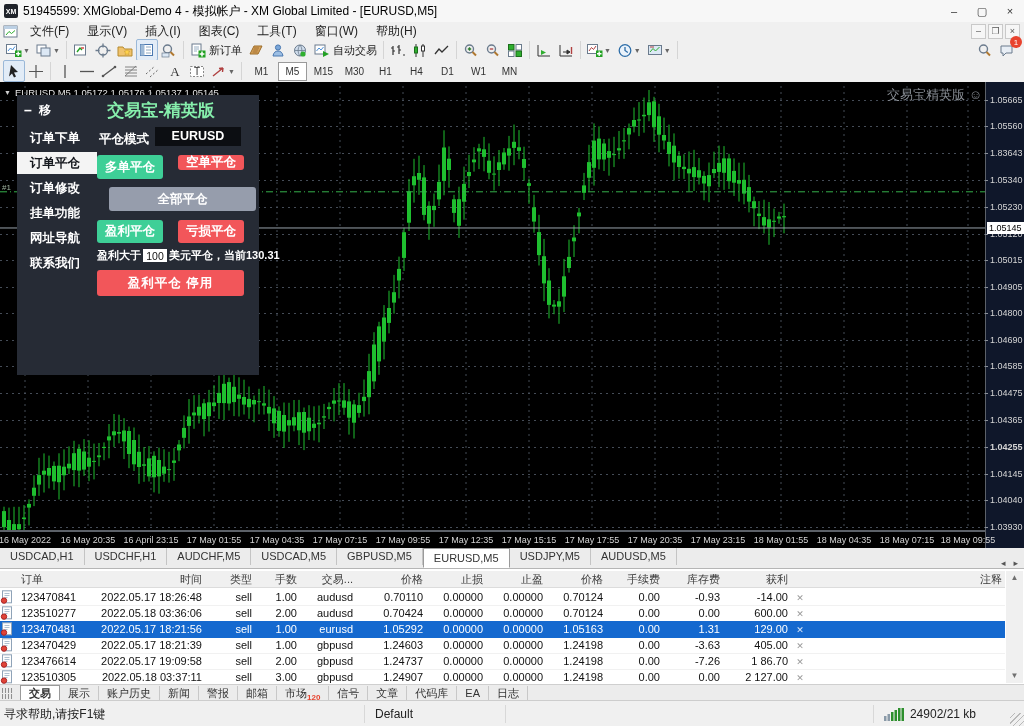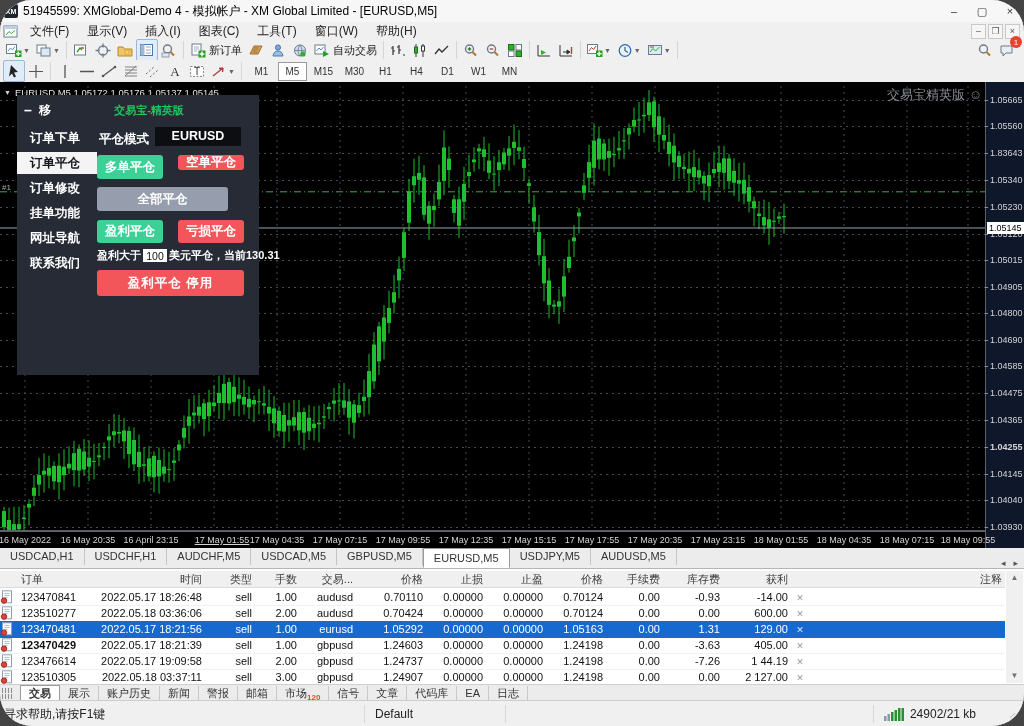--- a/index.html
+++ b/index.html
@@ -1,18 +1,18 @@
 <!DOCTYPE html>
 <html><head>
 <meta charset="utf-8">
 <style>
   html,body{margin:0;padding:0;background:#444;}
   #root{position:relative;width:1024px;height:726px;background:#f0f0f0;overflow:hidden;
         font-family:"Liberation Sans","DejaVu Sans",sans-serif;font-size:12px;color:#111;
-        box-shadow:inset 0 0 0 1px #8a8a8a;border-radius:32px;}
+        box-shadow:inset 0 0 0 1px #8a8a8a;}
   
   .titlebar{position:absolute;left:0;top:0;width:1024px;height:22px;background:#f7f7f7;
             display:flex;align-items:center;border-bottom:1px solid #e3e3e3;}
   .appicon{width:14px;height:14px;margin:0 5px 0 4px;background:#20242b;color:#fff;font-size:7px;
            font-weight:bold;display:flex;align-items:center;justify-content:center;border-radius:2px;}
   .title{font-size:12px;color:#000;white-space:nowrap;}
   .wctrl{margin-left:auto;display:flex;}
   .wctrl span{width:28px;height:20px;display:flex;align-items:center;justify-content:center;
               color:#333;font-size:11px;cursor:default;}
   .menubar{position:absolute;left:0;top:22px;width:1024px;height:18px;background:#f0f0f0;
@@ -49,36 +49,36 @@
   .ptick::before{content:"";position:absolute;left:-5px;top:5px;width:3px;height:1px;background:#8b9097;}
   .price-tag{position:absolute;left:987px;background:#fff;color:#000;font-size:9px;padding:0 2px;
              height:12px;line-height:12px;z-index:5;}
   #time-axis{position:absolute;left:0;top:449px;width:985px;height:17px;background:#000;border-top:1px solid #5c6168;}
   .ttick{position:absolute;top:3px;width:76px;margin-left:-38px;text-align:center;color:#d4d4d4;font-size:9px;white-space:nowrap;}
   
   .tpanel{position:absolute;left:17px;top:13px;width:242px;height:280px;background:#262b35;z-index:10;}
   .tp-head{position:absolute;left:0;top:0;width:100%;height:30px;display:flex;align-items:center;color:#fff;}
   .tp-min{width:22px;text-align:center;font-weight:bold;font-size:14px;}
   .tp-move{font-size:12px;font-weight:bold;}
-  .tp-title{position:absolute;left:52px;width:160px;text-align:center;font-size:11px;font-weight:bold;color:#22c55e;}
+  .tp-title{position:absolute;left:64px;width:160px;text-align:center;font-size:17px;font-weight:bold;color:#86efac;}
   .tp-nav{position:absolute;left:0;top:32px;width:80px;}
   .tp-nav-item{height:22px;line-height:22px;padding-left:13px;color:#fff;font-size:12.5px;font-weight:bold;margin-bottom:3px;}
   .tp-nav-item.active{background:#f4f4f4;color:#15181e;}
   .tp-body{position:absolute;left:80px;top:30px;width:162px;height:250px;}
   .tp-mode{position:absolute;left:2px;top:6px;color:#fff;font-size:12.5px;font-weight:bold;}
   .tp-symbol{position:absolute;left:58px;top:2px;width:86px;height:19px;background:#0c0e12;color:#fff;
              font-weight:bold;font-size:12.5px;text-align:center;line-height:19px;}
   .btn{position:absolute;border:none;border-radius:3px;color:#fff;font-weight:bold;font-size:12.5px;
        font-family:inherit;display:flex;align-items:center;justify-content:center;}
   .btn.green{background:#3ecf97;}
   .btn.red{background:#f2565a;}
   .btn.gray{background:#969dac;}
   .b-long{left:0;top:30px;width:66px;height:24px;}
   .b-short{left:81px;top:30px;width:66px;height:15px;}
-  .b-all{left:0;top:62px;width:131px;height:24px;}
+  .b-all{left:12px;top:62px;width:147px;height:24px;}
   .b-profit{left:0;top:95px;width:66px;height:23px;}
   .b-loss{left:81px;top:95px;width:66px;height:23px;}
   .b-toggle{left:0;top:145px;width:147px;height:26px;letter-spacing:1px;}
   .tp-rule{position:absolute;left:0;top:123px;width:162px;color:#fff;font-size:11px;font-weight:bold;
            display:flex;align-items:center;gap:2px;white-space:nowrap;}
   .tp-rule input{width:24px;height:13px;border:none;background:#fff;color:#111;font-size:10.5px;
                  text-align:center;font-family:inherit;padding:0;}
   
   .charttabs{position:absolute;left:0;top:548px;width:1024px;height:20px;background:#ececec;
              display:flex;align-items:flex-end;border-bottom:1px solid #bdbdbd;}
@@ -643,21 +643,21 @@
         <span class="ptick" style="top: 333px;">1.04365</span>
         <span class="ptick" style="top: 360px; font-weight: bold;">1.04255</span>
         <span class="ptick" style="top: 387px;">1.04145</span>
         <span class="ptick" style="top: 413px;">1.04040</span>
         <span class="ptick" style="top: 440px;">1.03930</span>
       </div>
     <div id="time-axis">
         <span class="ttick" style="left: 25px;">16 May 2022</span>
         <span class="ttick" style="left: 88px;">16 May 20:35</span>
         <span class="ttick" style="left: 151px;">16 April 23:15</span>
-        <span class="ttick" style="left: 222px; text-decoration: underline;">17 May 01:55</span>
+        <span class="ttick" style="left: 214px;">17 May 01:55</span>
         <span class="ttick" style="left: 277px;">17 May 04:35</span>
         <span class="ttick" style="left: 340px;">17 May 07:15</span>
         <span class="ttick" style="left: 403px;">17 May 09:55</span>
         <span class="ttick" style="left: 466px;">17 May 12:35</span>
         <span class="ttick" style="left: 529px;">17 May 15:15</span>
         <span class="ttick" style="left: 592px;">17 May 17:55</span>
         <span class="ttick" style="left: 655px;">17 May 20:35</span>
         <span class="ttick" style="left: 718px;">17 May 23:15</span>
         <span class="ttick" style="left: 781px;">18 May 01:55</span>
         <span class="ttick" style="left: 844px;">18 May 04:35</span>
@@ -811,21 +811,21 @@
           <span class="cell r" style="width: 196px; flex: 0 0 196px;"></span>
         </div>
         <div class="trow" style="top: 68px;">
           <span class="cell c" style="width: 18px; flex: 0 0 18px; padding-top: 1px;">
             <svg width="14" height="14" viewBox="0 0 14 14">
               <rect x="2.5" y="0.8" width="9" height="12" fill="#fdfdfd" stroke="#8fa3b8"></rect>
               <path d="M4.5 3.5h5M4.5 5.5h5M4.5 7.5h3" stroke="#9ab0c4" stroke-width="0.8"></path>
               <circle cx="4" cy="10.6" r="2.7" fill="#e04438" stroke="#a22"></circle>
             </svg>
           </span>
-          <span class="cell l" style="width: 77px; flex: 0 0 77px; font-weight: bold;">123470429</span>
+          <span class="cell l" style="width: 77px; flex: 0 0 77px;">123470429</span>
           <span class="cell r" style="width: 110px; flex: 0 0 110px;">2022.05.17 18:21:39</span>
           <span class="cell r" style="width: 50px; flex: 0 0 50px;">sell</span>
           <span class="cell r" style="width: 45px; flex: 0 0 45px;">1.00</span>
           <span class="cell r" style="width: 56px; flex: 0 0 56px;">gbpusd</span>
           <span class="cell r" style="width: 70px; flex: 0 0 70px;">1.24603</span>
           <span class="cell r" style="width: 60px; flex: 0 0 60px;">0.00000</span>
           <span class="cell r" style="width: 60px; flex: 0 0 60px;">0.00000</span>
           <span class="cell r" style="width: 60px; flex: 0 0 60px;">1.24198</span>
           <span class="cell r" style="width: 57px; flex: 0 0 57px;">0.00</span>
           <span class="cell r" style="width: 60px; flex: 0 0 60px;">-3.63</span>
@@ -845,21 +845,21 @@
           <span class="cell r" style="width: 110px; flex: 0 0 110px;">2022.05.17 19:09:58</span>
           <span class="cell r" style="width: 50px; flex: 0 0 50px;">sell</span>
           <span class="cell r" style="width: 45px; flex: 0 0 45px;">2.00</span>
           <span class="cell r" style="width: 56px; flex: 0 0 56px;">gbpusd</span>
           <span class="cell r" style="width: 70px; flex: 0 0 70px;">1.24737</span>
           <span class="cell r" style="width: 60px; flex: 0 0 60px;">0.00000</span>
           <span class="cell r" style="width: 60px; flex: 0 0 60px;">0.00000</span>
           <span class="cell r" style="width: 60px; flex: 0 0 60px;">1.24198</span>
           <span class="cell r" style="width: 57px; flex: 0 0 57px;">0.00</span>
           <span class="cell r" style="width: 60px; flex: 0 0 60px;">-7.26</span>
-          <span class="cell r" style="width: 68px; flex: 0 0 68px;">1 44.19</span>
+          <span class="cell r" style="width: 68px; flex: 0 0 68px;">1 86.70</span>
           <span class="cell c" style="width: 18px; flex: 0 0 18px;"><span class="closex">✕</span></span>
           <span class="cell r" style="width: 196px; flex: 0 0 196px;"></span>
         </div>
         <div class="trow" style="top: 100px;">
           <span class="cell c" style="width: 18px; flex: 0 0 18px; padding-top: 1px;">
             <svg width="14" height="14" viewBox="0 0 14 14">
               <rect x="2.5" y="0.8" width="9" height="12" fill="#fdfdfd" stroke="#8fa3b8"></rect>
               <path d="M4.5 3.5h5M4.5 5.5h5M4.5 7.5h3" stroke="#9ab0c4" stroke-width="0.8"></path>
               <circle cx="4" cy="10.6" r="2.7" fill="#e04438" stroke="#a22"></circle>
             </svg>

